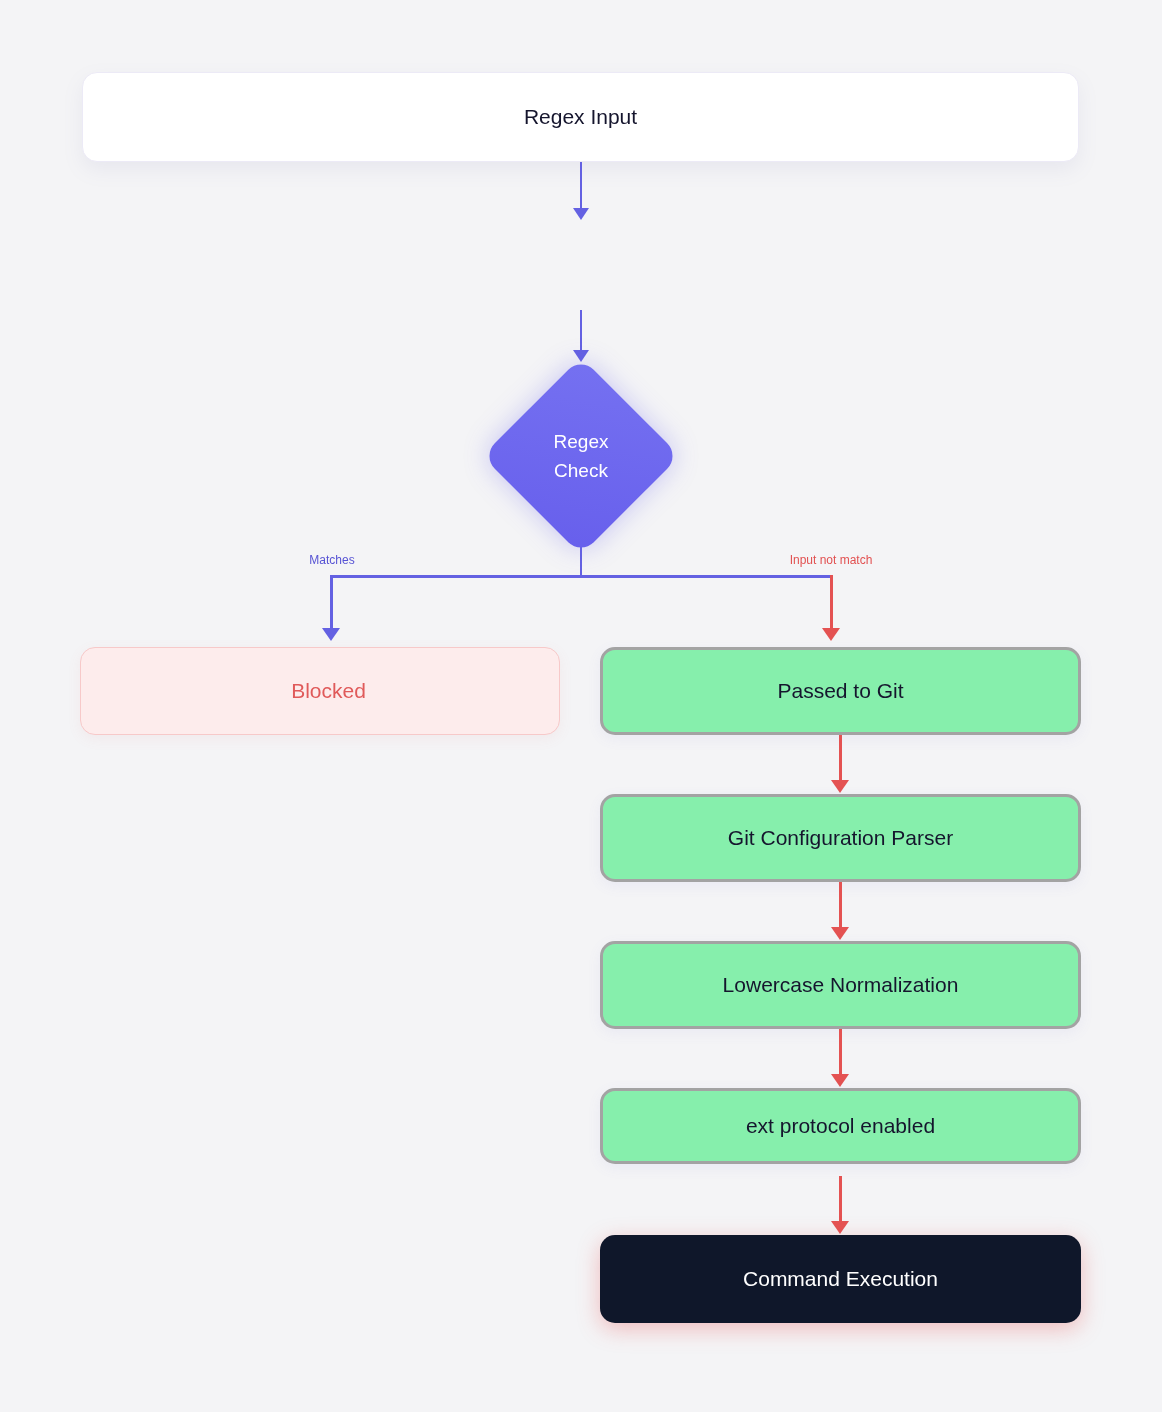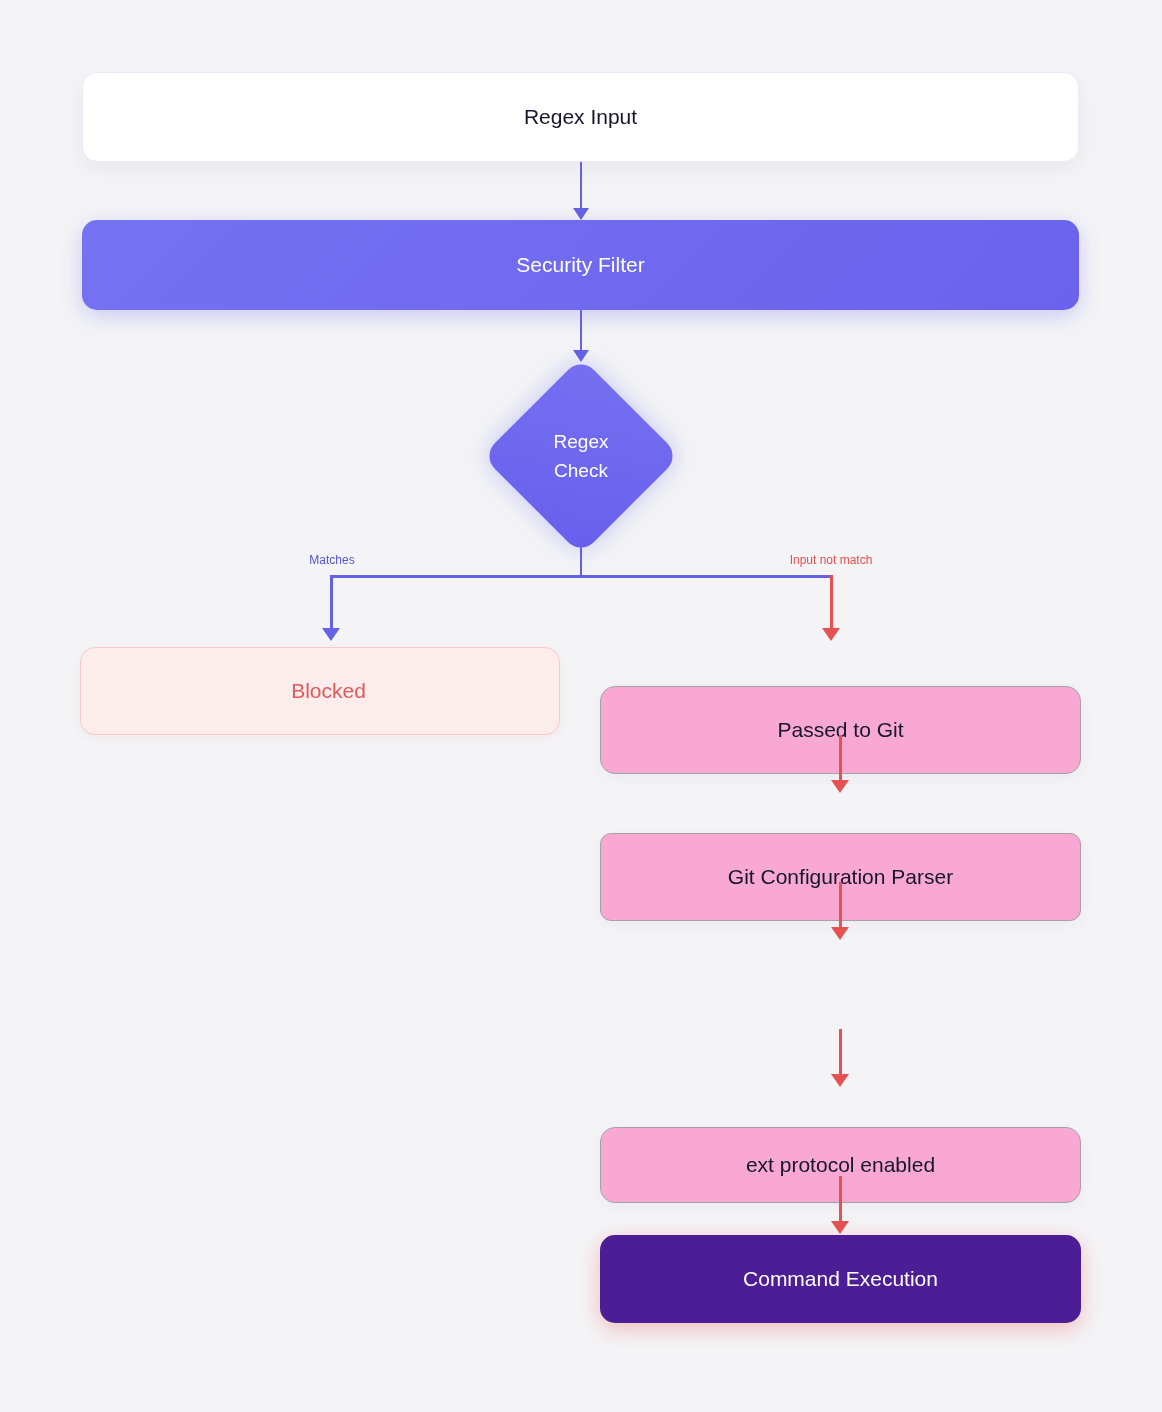--- a/index.html
+++ b/index.html
@@ -30,34 +30,33 @@
     background: #ffffff;
     border: 1px solid #eceaf6;
     box-shadow: 0 8px 20px rgba(130,125,180,0.10);
   }
   .node-purple {
     background: linear-gradient(135deg, #7572f2, #6a62ec);
     color: #ffffff;
     box-shadow: 0 6px 22px rgba(110,104,239,0.30);
   }
   .node-lav {
-    background: #f9a8d4;
-    border: 1px solid #a3a3a3;
+    background: #86efac;
+    border: 3px solid #a3a3a3;
     box-shadow: 0 4px 14px rgba(120,115,200,0.08);
-    margin-top: 39px;
   }
   .node-pink {
     background: #fdecec;
     border: 1px solid #f7c9c9;
     color: #e05a5a;
     box-shadow: 0 4px 14px rgba(220,120,120,0.08);
     padding-left: 17px;
   }
   .node-red {
-    background: #4c1d95;
+    background: #0f172a;
     color: #ffffff;
     box-shadow: 0 6px 22px rgba(232,82,82,0.35);
   }
   .diamond {
     position: absolute;
     left: 511px;
     top: 386px;
     width: 140px;
     height: 140px;
     background: linear-gradient(145deg, #7571f1, #675fec);
@@ -112,23 +111,20 @@
 
 <div class="canvas">
 
   <div class="node node-white" style="left:82px; top:72px; width:997px; height:90px;">
     <span>Regex Input</span>
   </div>
 
   <div class="vline" style="left:580px; top:162px; height:48px;"></div>
   <div class="arrowhead" style="left:573px; top:208px;"></div>
 
-  <div class="node node-purple" style="left:82px; top:220px; width:997px; height:90px;">
-    <span>Security Filter</span>
-  </div>
 
   <div class="vline behind" style="left:580px; top:310px; height:44px;"></div>
   <div class="arrowhead behind" style="left:573px; top:350px;"></div>
 
   <div class="vline behind" style="left:580px; top:520px; height:58px;"></div>
 
   <div class="diamond">
     <div class="diamond-label">
       <span>Regex</span>
       <span>Check</span>
@@ -150,27 +146,30 @@
     <span>Blocked</span>
   </div>
 
   <div class="node node-lav" style="left:600px; top:647px; width:481px; height:88px;">
     <span>Passed to Git</span>
   </div>
 
   <div class="vline3 red" style="left:839px; top:735px; height:46px;"></div>
   <div class="arrowhead big red" style="left:831px; top:780px;"></div>
 
-  <div class="node node-lav" style="left:600px; top:794px; width:481px; height:88px;border-radius:11px;">
+  <div class="node node-lav" style="left:600px; top:794px; width:481px; height:88px;">
     <span>Git Configuration Parser</span>
   </div>
 
   <div class="vline3 red" style="left:839px; top:882px; height:46px;"></div>
   <div class="arrowhead big red" style="left:831px; top:927px;"></div>
 
+  <div class="node node-lav" style="left:600px; top:941px; width:481px; height:88px;">
+    <span>Lowercase Normalization</span>
+  </div>
 
   <div class="vline3 red" style="left:839px; top:1029px; height:46px;"></div>
   <div class="arrowhead big red" style="left:831px; top:1074px;"></div>
 
   <div class="node node-lav" style="left:600px; top:1088px; width:481px; height:76px;">
     <span>ext protocol enabled</span>
   </div>
 
   <div class="vline3 red" style="left:839px; top:1176px; height:46px;"></div>
   <div class="arrowhead big red" style="left:831px; top:1221px;"></div>

